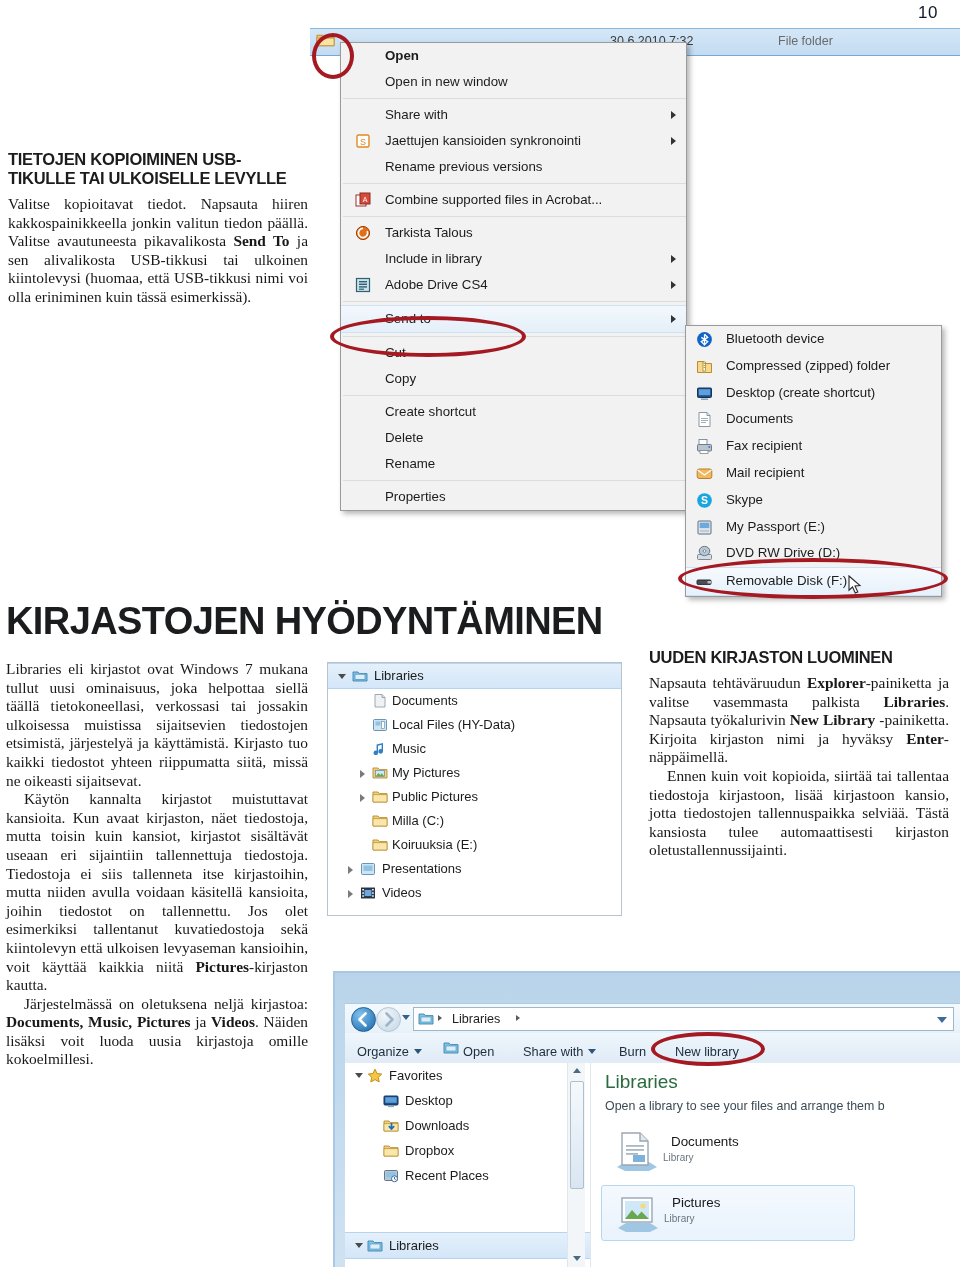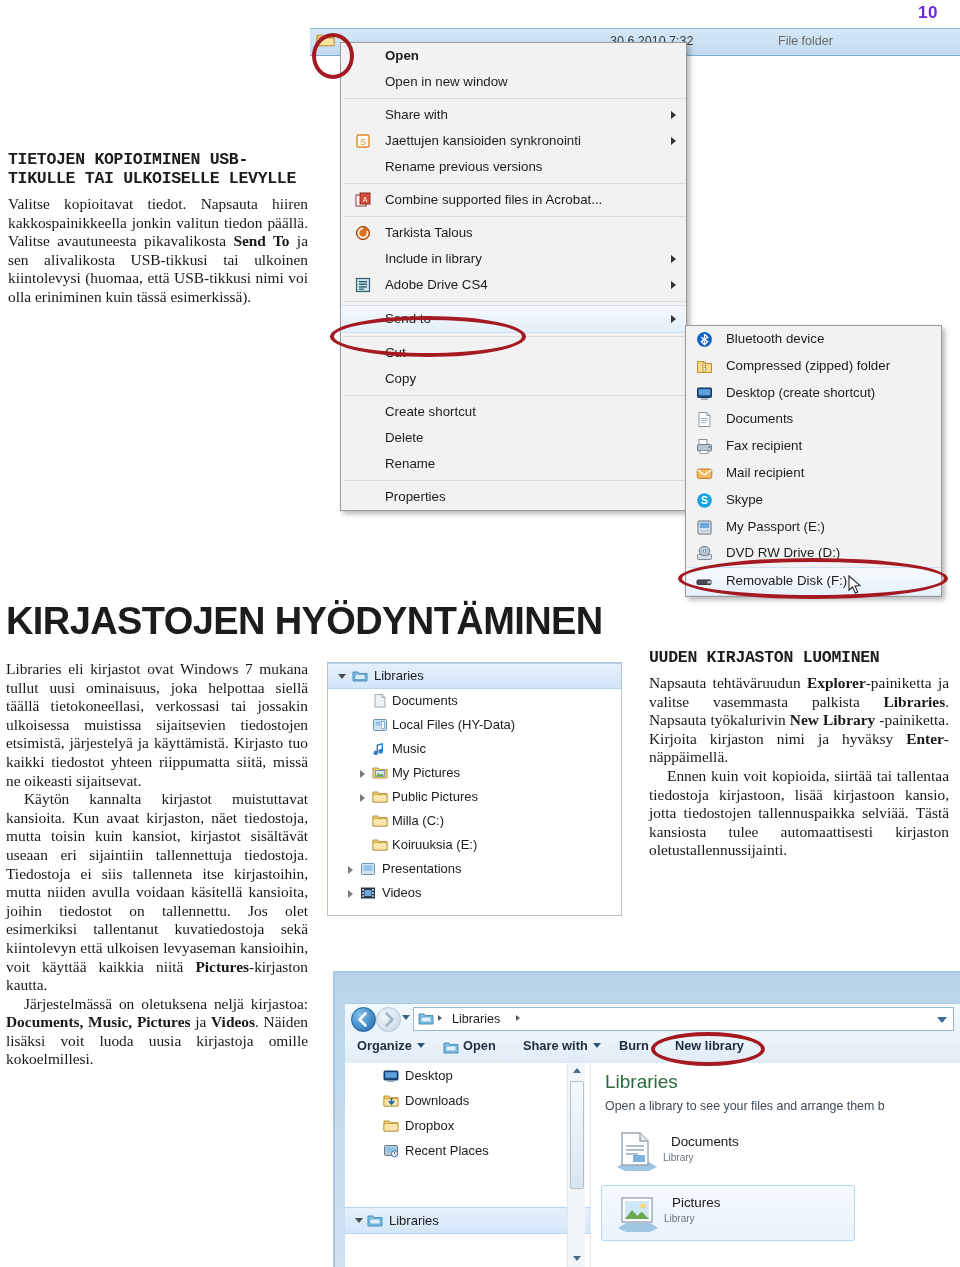--- a/index.html
+++ b/index.html
@@ -8,27 +8,27 @@
     background:#ffffff;
     font-family:"Liberation Serif", serif;
     color:#17181a;
   }
   .page{position:absolute;inset:0;}
 
   
   .page-num{
     position:absolute;top:3px;right:22px;
     font-family:"Liberation Sans", sans-serif;
-    font-weight:bold;font-size:17px;letter-spacing:.5px;color:#6d28d9;
+    font-weight:normal;font-size:17px;letter-spacing:.5px;color:#0f172a;
   }
 
   
   .art1{position:absolute;left:8px;top:150px;width:300px;}
   .h-sub{
-    font-family:Liberation Mono, monospace;
+    font-family:Liberation Sans, sans-serif;
     font-weight:bold;font-size:16.5px;line-height:19px;
     letter-spacing:-0.3px;color:#1b1c1e;margin:0 0 7px 0;
     text-transform:uppercase;
   }
   .body-p{
     font-family:"Liberation Serif", serif;
     font-size:15.4px;line-height:18.6px;text-align:justify;
     margin:0;color:#17181a;
     hyphens:manual;
   }
@@ -155,21 +155,21 @@
   .addr-box .asep{position:absolute;top:7px;width:0;height:0;border-left:4px solid #5b5b5b;border-top:3px solid transparent;border-bottom:3px solid transparent;}
   .addr-box .acrumb{position:absolute;left:38px;top:0;}
   .addr-box .adrop{position:absolute;right:6px;top:9px;width:0;height:0;border-left:5px solid transparent;border-right:5px solid transparent;border-top:6px solid #3a6d9c;}
 
   .w-toolbar{
     position:absolute;left:10px;top:60px;right:0;height:30px;
     background:linear-gradient(#eff6fc,#dfebf6);
     border-bottom:1px solid #aecbe4;
     font-size:12.8px;color:#1d2d3c;
   }
-  .tb-item{position:absolute;top:5px;white-space:nowrap;font-weight:bold;}
+  .tb-item{position:absolute;top:11px;white-space:nowrap;}
   .tb-caret{display:inline-block;width:0;height:0;margin-left:5px;vertical-align:2px;
     border-left:4px solid transparent;border-right:4px solid transparent;border-top:5px solid #30557a;}
 
   .w-body{
     position:absolute;left:10px;top:90px;right:0;bottom:0;background:#ffffff;
   }
   .w-navpane{
     position:absolute;left:0;top:0;width:245px;bottom:0;background:#ffffff;
     border-right:1px solid #dfe6ec;
   }
@@ -530,20 +530,27 @@
         </svg>
         <span class="tb-item" style="left:118px;"><span>Open</span></span>
         <span class="tb-item" style="left:178px;"><span>Share with</span><span class="tb-caret"></span></span>
         <span class="tb-item" style="left:274px;"><span>Burn</span></span>
         <span class="tb-item" style="left:330px;"><span>New library</span></span>
       </div>
 
       <div class="w-body">
 
         <div class="w-navpane">
+          <div class="tree-row" style="height:25px;line-height:25px;">
+            <span class="tw open" style="left:10px;"></span>
+            <svg class="tico" style="left:22px;top:5px;" viewBox="0 0 16 16">
+              <path d="M8 1.2l2 4.3 4.7.6-3.4 3.2.9 4.6L8 11.6l-4.2 2.3.9-4.6L1.3 6.1 6 5.5z" fill="#f6c544" stroke="#c08f16" stroke-width="1"></path>
+            </svg>
+            <span class="tlab" style="left:44px;">Favorites</span>
+          </div>
 
           <div class="tree-row" style="height:25px;line-height:25px;">
             <svg class="tico" style="left:38px;top:5px;" viewBox="0 0 16 16">
               <rect x="1" y="3" width="14" height="9" rx="1" fill="#1d4f86" stroke="#12355c" stroke-width="1"></rect>
               <rect x="2.3" y="4.2" width="11.4" height="5.6" fill="#5fa0dc"></rect>
               <rect x="5" y="12.6" width="6" height="1.5" fill="#8fa6bb"></rect>
             </svg>
             <span class="tlab" style="left:60px;">Desktop</span>
           </div>
 

